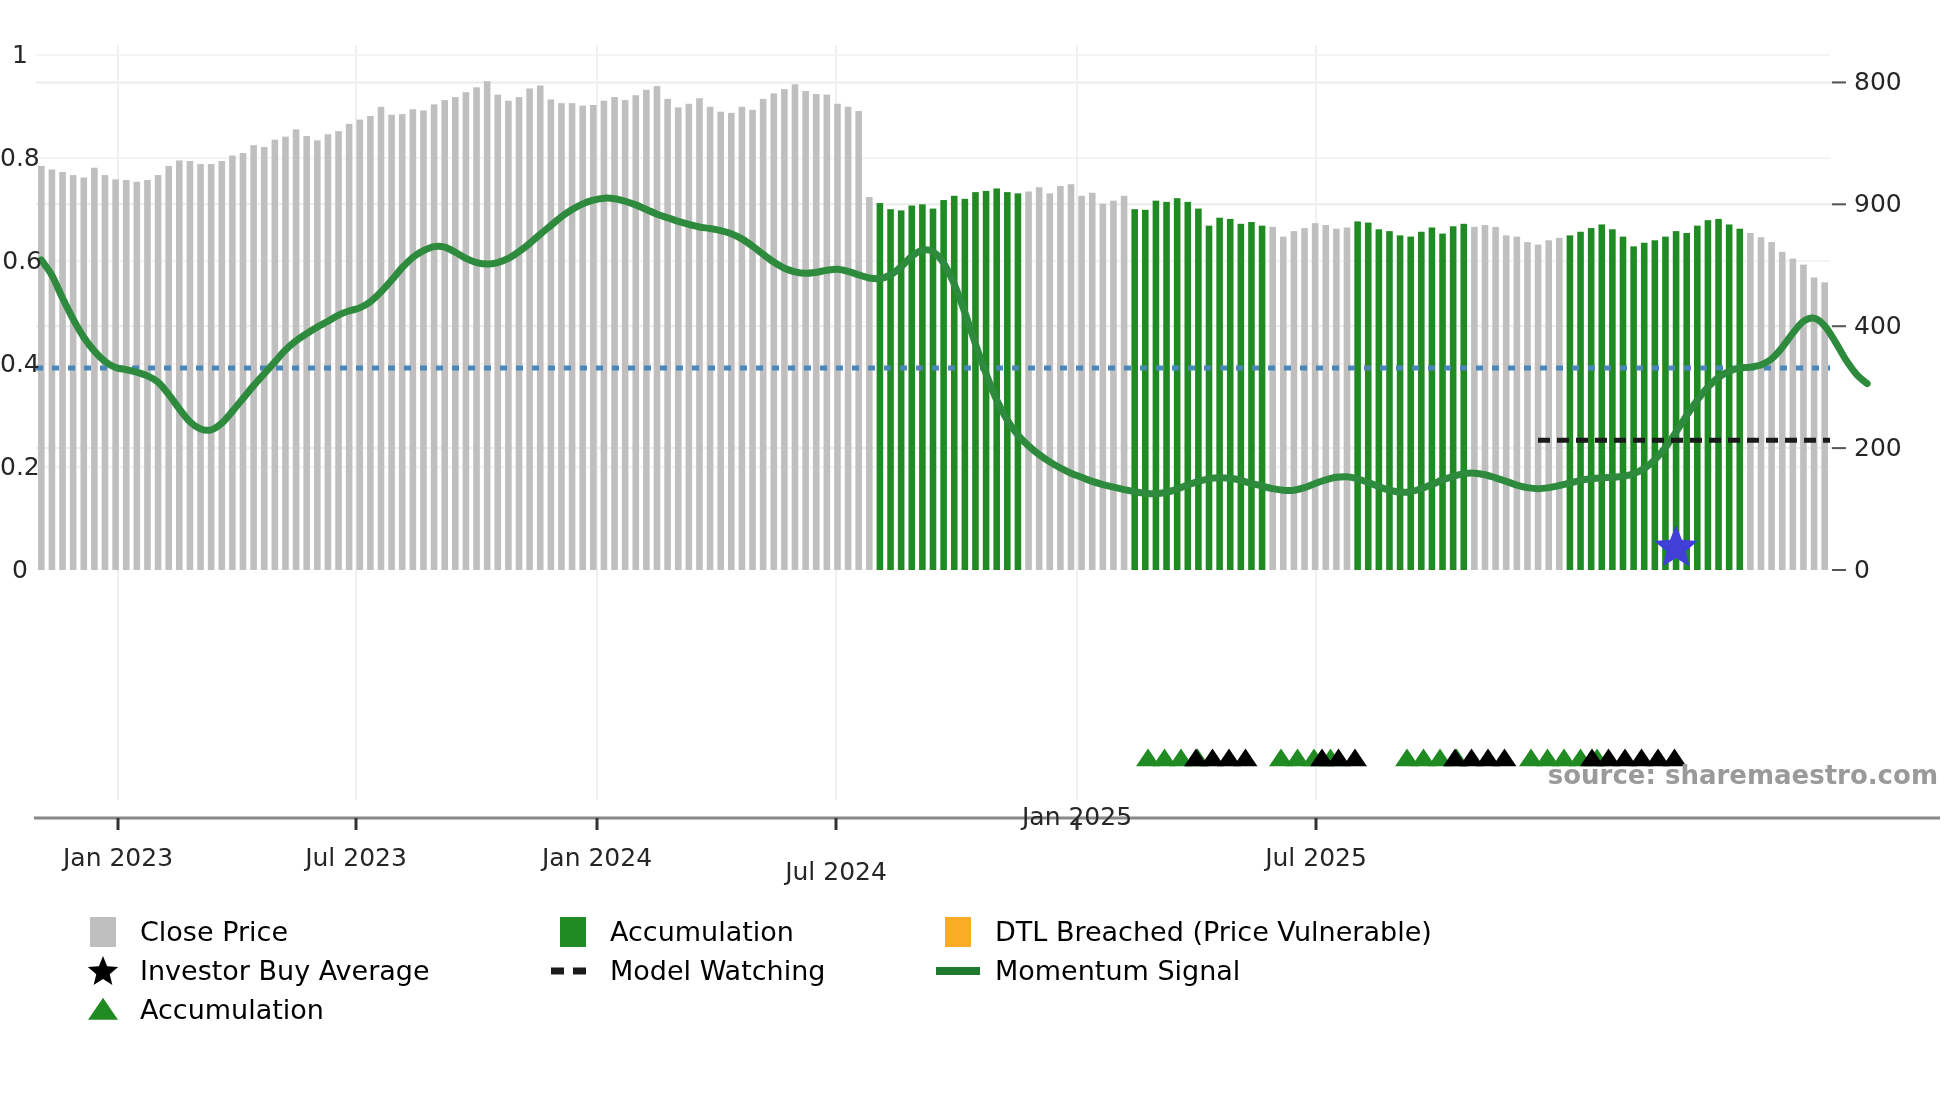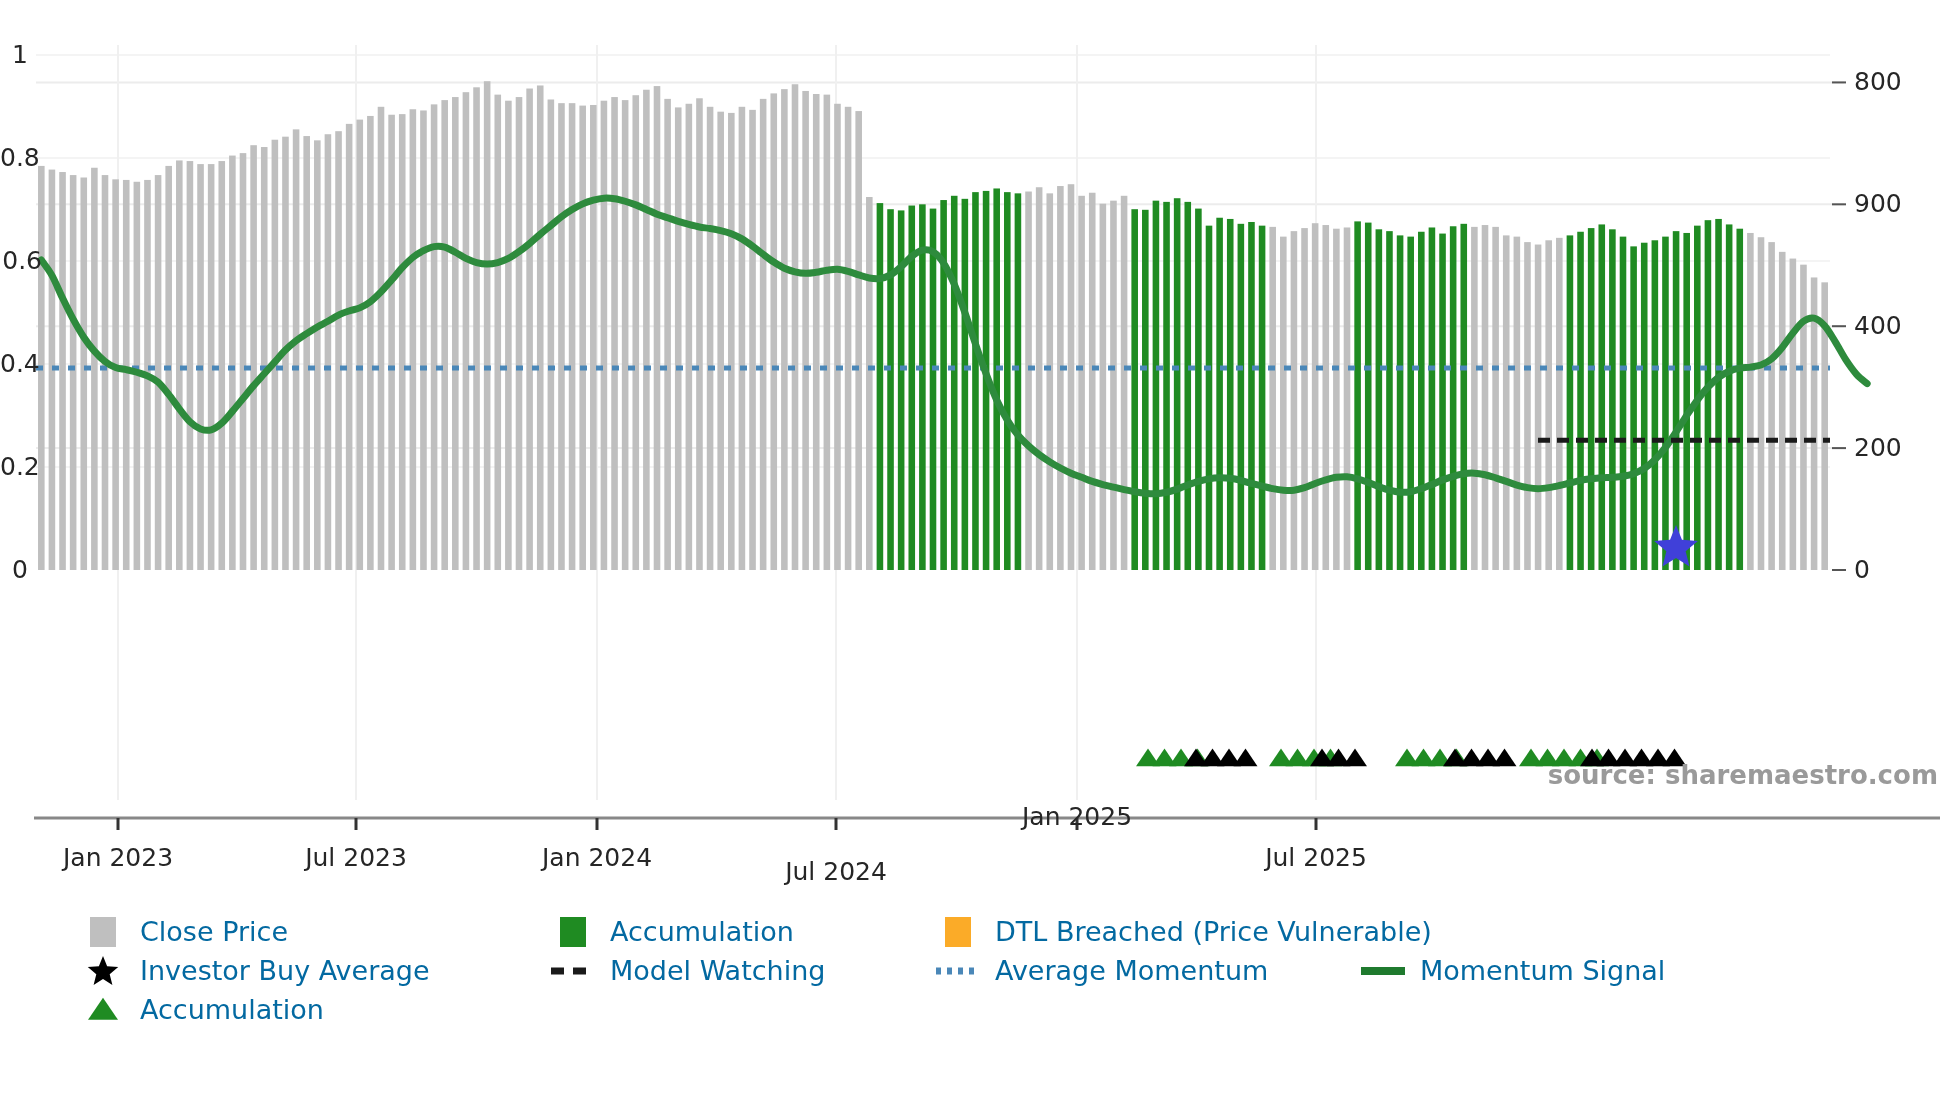--- a/index.html
+++ b/index.html
@@ -57,21 +57,21 @@
   }
   .legend-item {
     display: flex;
     align-items: center;
     gap: 14px;
     box-sizing: border-box;
     padding-right: 10px;
   }
   .legend-text {
     font-size: 27px;
-    color: #0369a1;
+    color: #000000;
     white-space: nowrap;
     line-height: 1;
   }
   .swatch-box {
     width: 26px;
     height: 30px;
     display: inline-block;
     flex: 0 0 auto;
   }
   .swatch-wrap {
@@ -394,28 +394,20 @@
           <span class="legend-text">Investor Buy Average</span>
         </div>
         <div class="legend-item" style="width: 385px;">
           <span class="swatch-wrap" style="width: 46px;">
             <svg width="46" height="18" viewBox="0 0 46 18">
               <line x1="1" x2="45" y1="9" y2="9" stroke="#1a1a1a" stroke-width="7" stroke-dasharray="13 9"></line>
             </svg>
           </span>
           <span class="legend-text">Model Watching</span>
         </div>
-        <div class="legend-item" style="width: 425px;">
-          <span class="swatch-wrap" style="width: 46px;">
-            <svg width="46" height="18" viewBox="0 0 46 18">
-              <line x1="1" x2="45" y1="9" y2="9" stroke="#4a87b8" stroke-width="7" stroke-dasharray="5 6"></line>
-            </svg>
-          </span>
-          <span class="legend-text">Average Momentum</span>
-        </div>
         <div class="legend-item" style="width: 420px;">
           <span class="swatch-wrap" style="width: 46px;">
             <svg width="46" height="18" viewBox="0 0 46 18">
               <line x1="1" x2="45" y1="9" y2="9" stroke="#1f7a2e" stroke-width="8"></line>
             </svg>
           </span>
           <span class="legend-text">Momentum Signal</span>
         </div>
       </div>
       <div class="legend-row">

